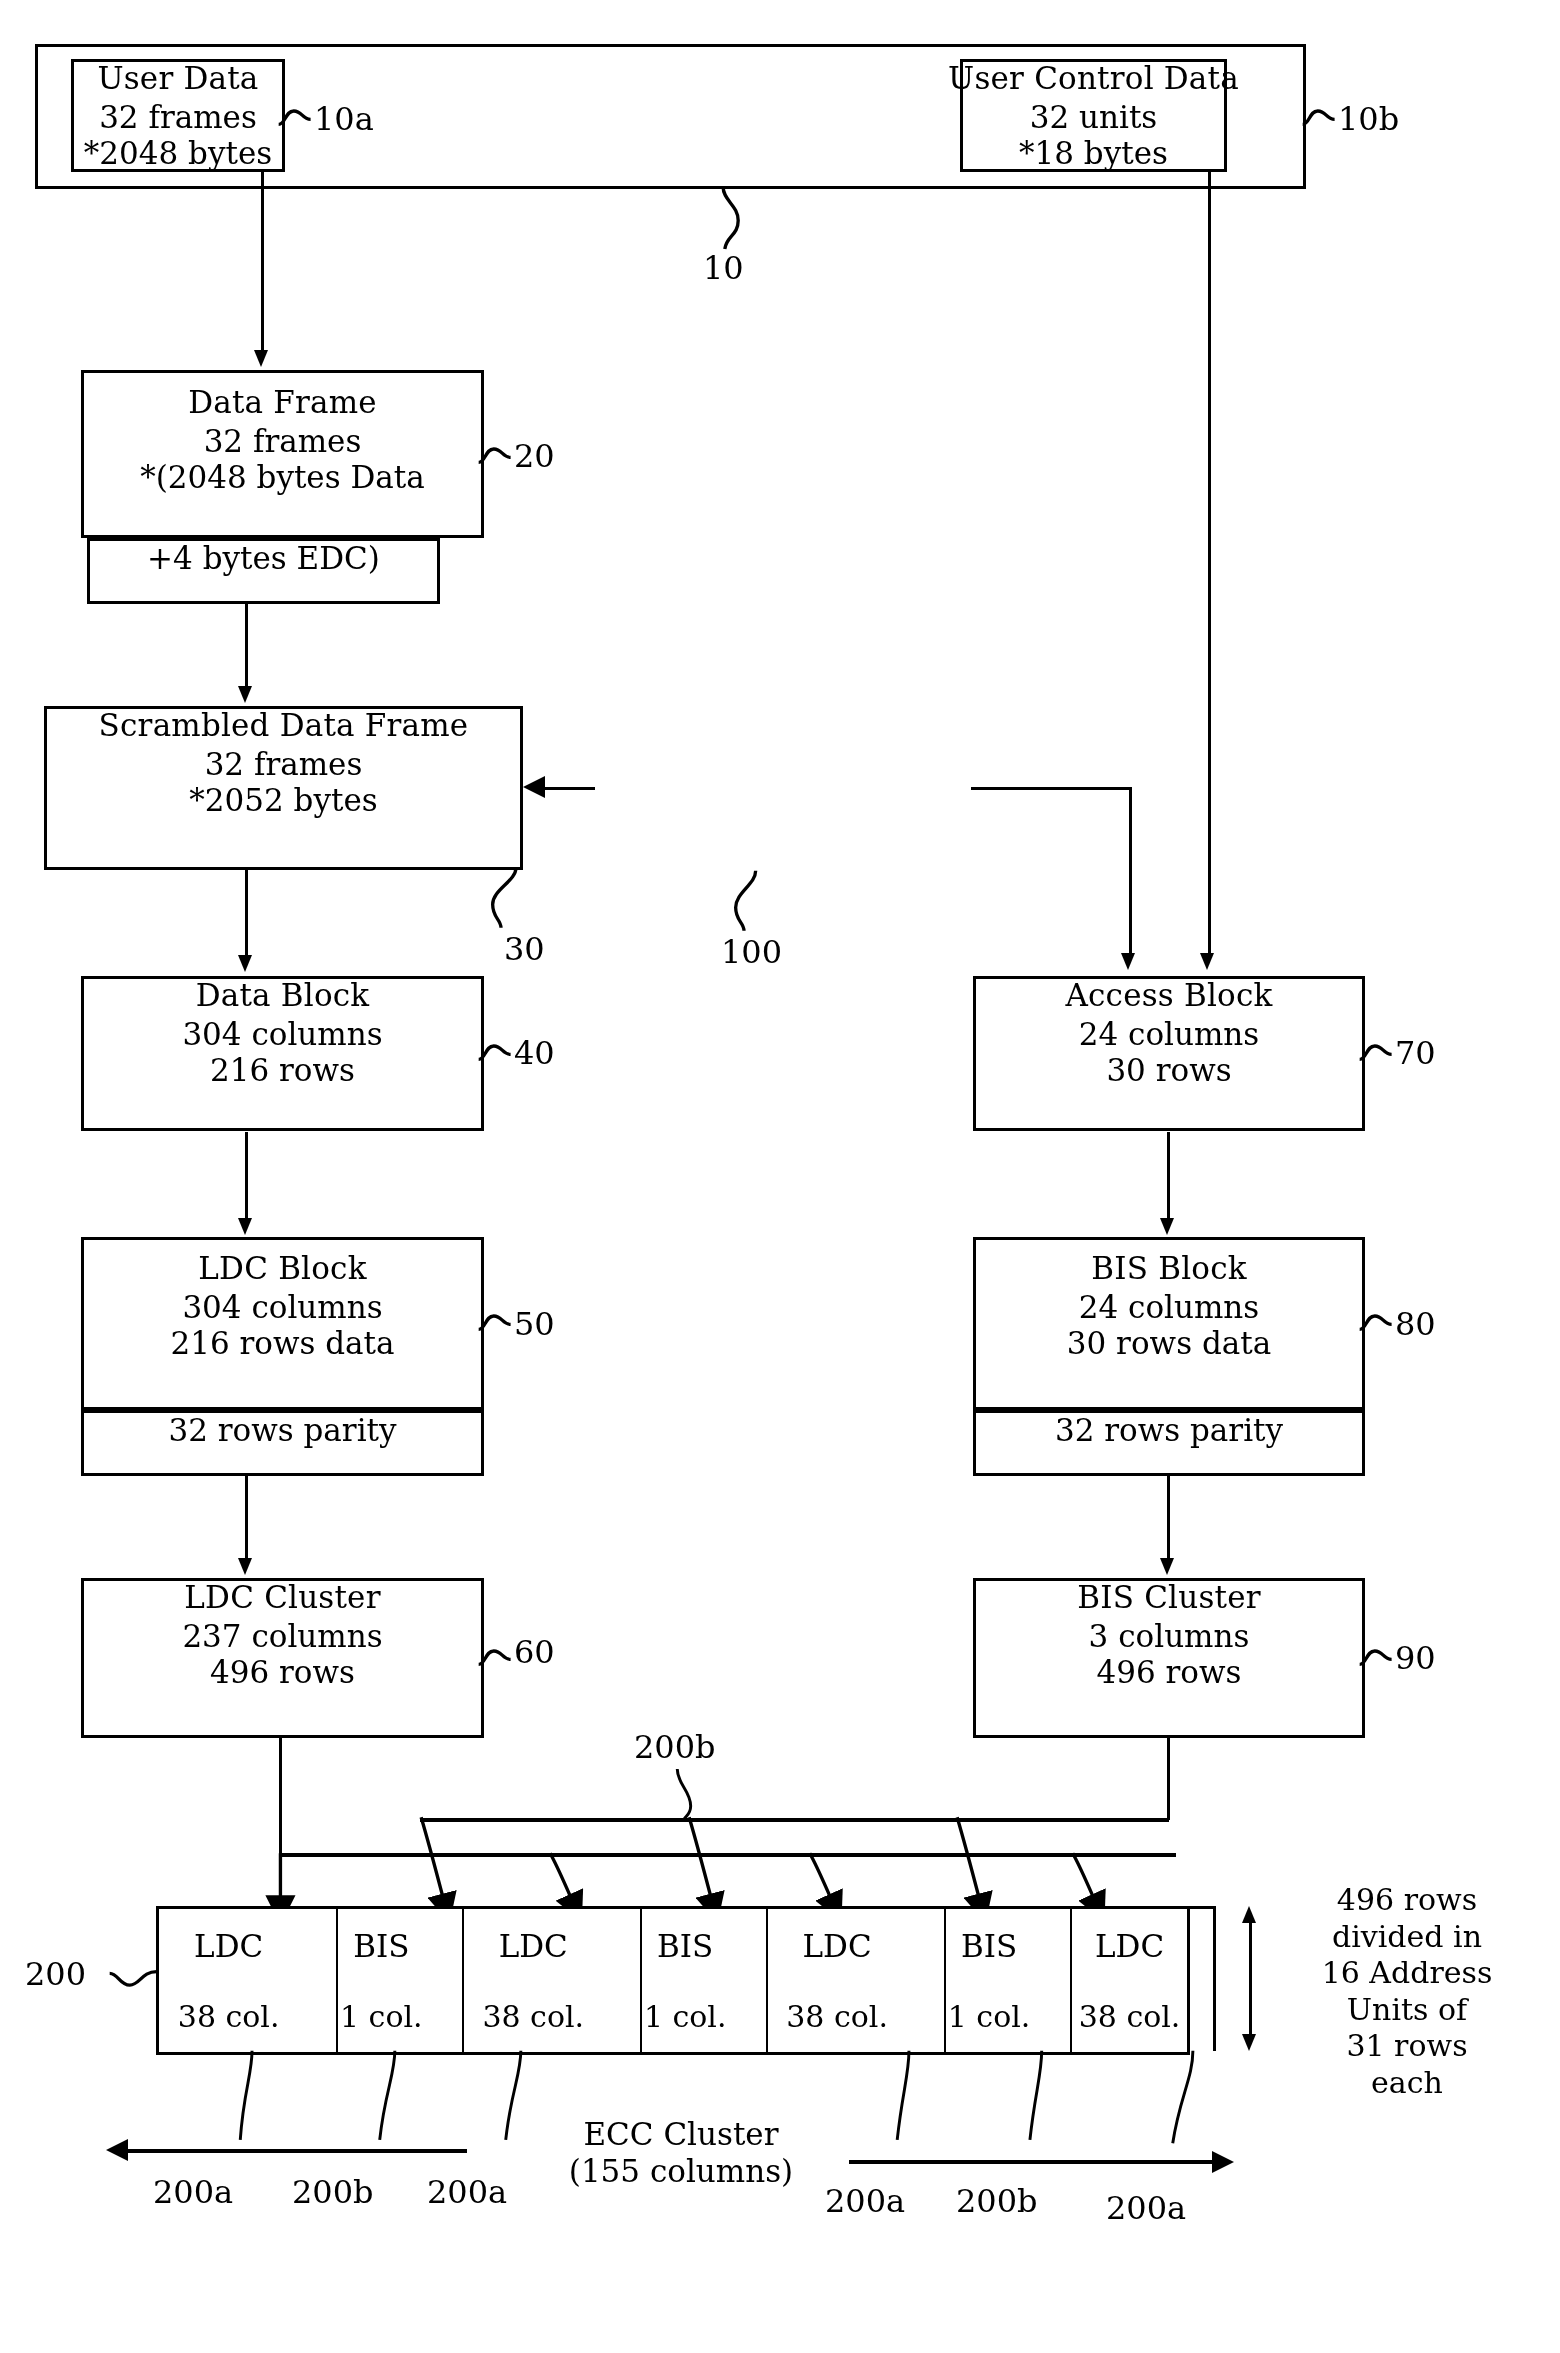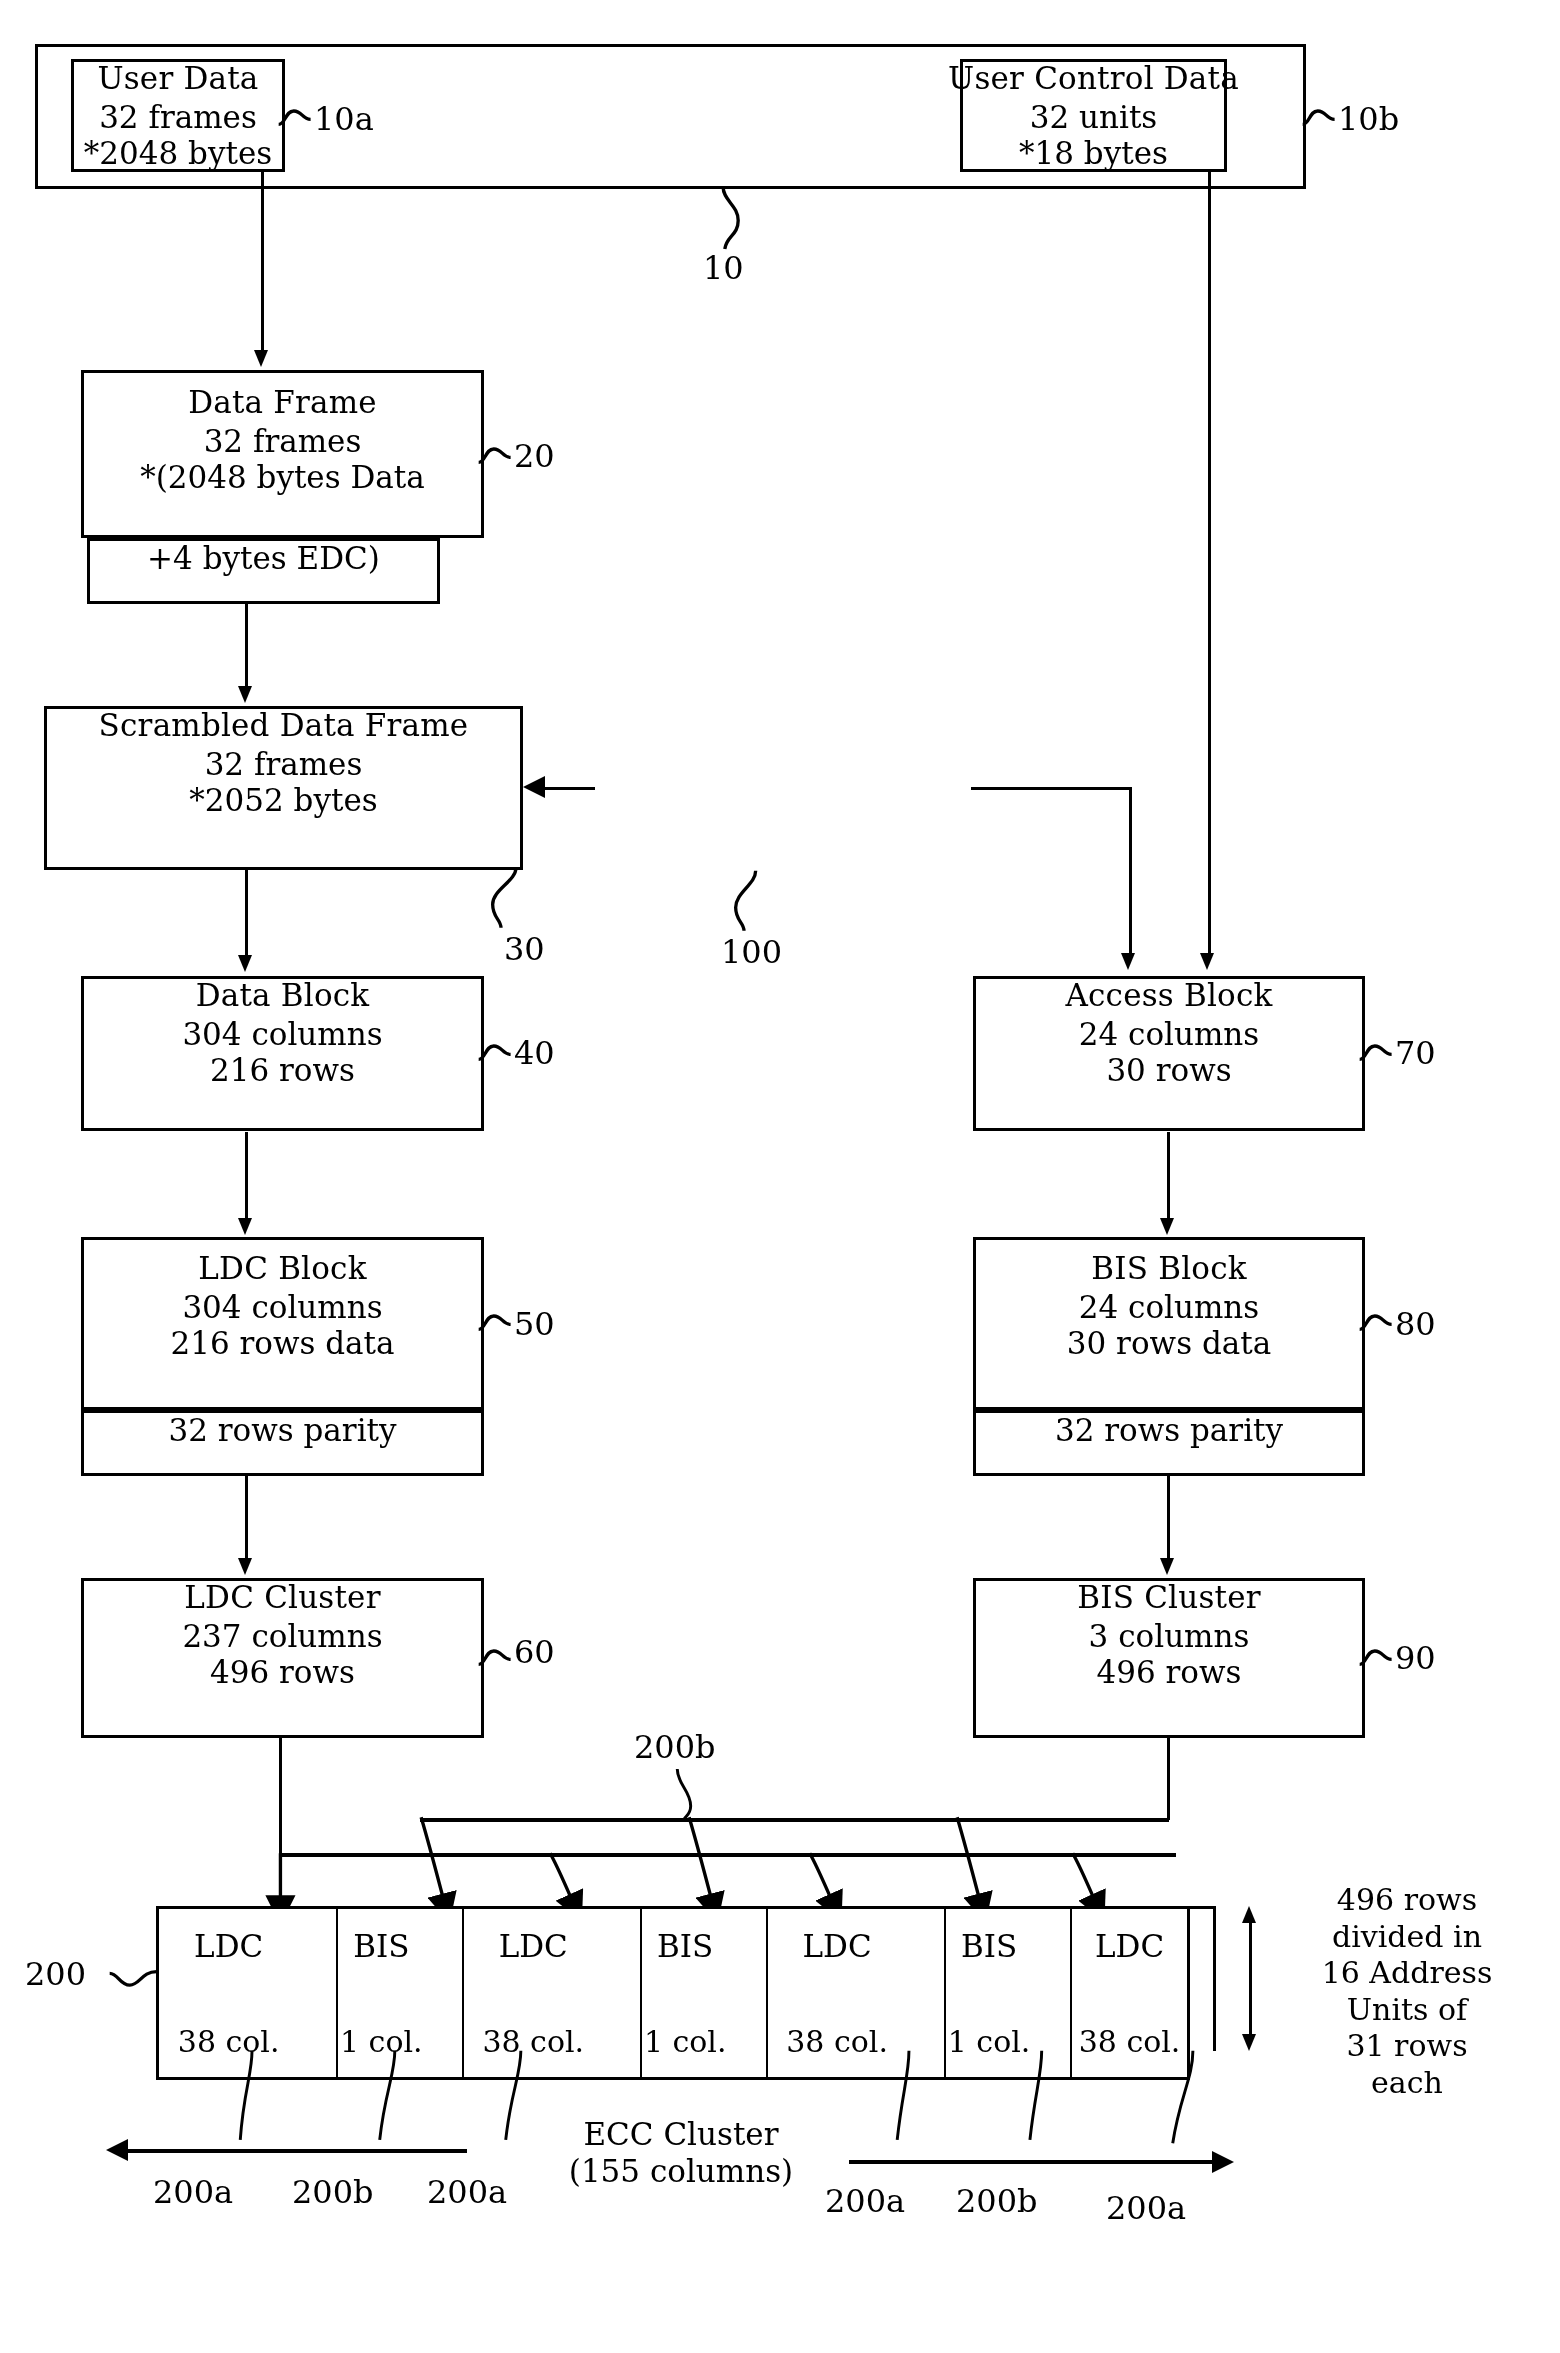--- a/index.html
+++ b/index.html
@@ -302,21 +302,21 @@
 
     <path d="M654,66 C664,84 672,104 682,126" stroke="#000" stroke-width="4" fill="none" marker-end="url(#ar)"></path>
     <path d="M964,66 C974,84 982,104 992,126" stroke="#000" stroke-width="4" fill="none" marker-end="url(#ar)"></path>
     <path d="M1278,66 C1288,84 1296,104 1306,126" stroke="#000" stroke-width="4" fill="none" marker-end="url(#ar)"></path>
 
     <path d="M500,23 C508,50 516,80 528,126" stroke="#000" stroke-width="4" fill="none" marker-end="url(#ar)"></path>
     <path d="M820,23 C828,50 836,80 848,126" stroke="#000" stroke-width="4" fill="none" marker-end="url(#ar)"></path>
     <path d="M1140,23 C1148,50 1156,80 1168,126" stroke="#000" stroke-width="4" fill="none" marker-end="url(#ar)"></path>
   </svg>
 
-  <div id="ecc-strip" style="left:156px; top:1906px; width:1034px; height:174px;gap:38px;">
+  <div id="ecc-strip" style="left:156px; top:1906px; width:1034px; height:149px;gap:38px;">
     <div class="ecc-cell" style="width:193px;">
       <div class="c-ttl">LDC</div>
       <div class="c-sub">38 col.</div>
     </div>
     <div class="ecc-cell" style="width:97px;">
       <div class="c-ttl">BIS</div>
       <div class="c-sub">1 col.</div>
     </div>
     <div class="ecc-cell" style="width:193px;">
       <div class="c-ttl">LDC</div>

